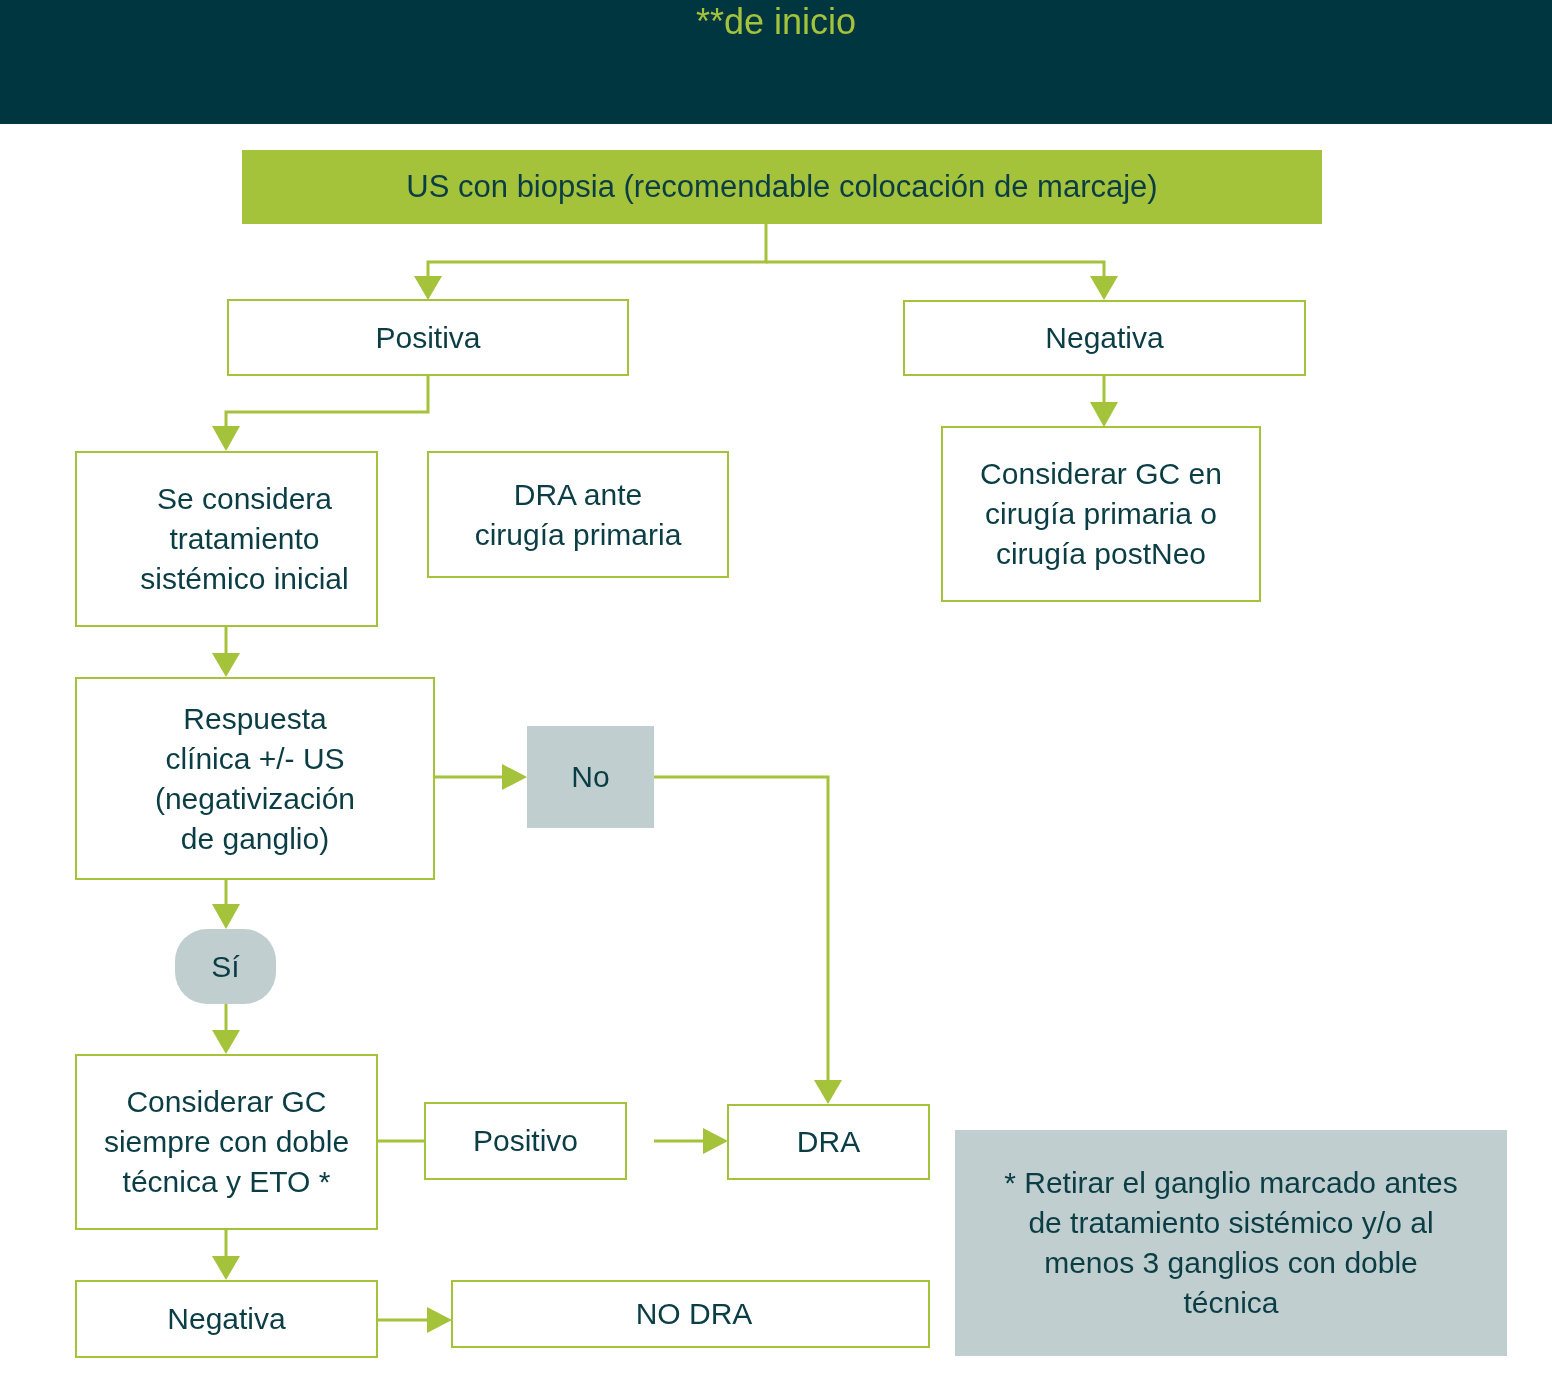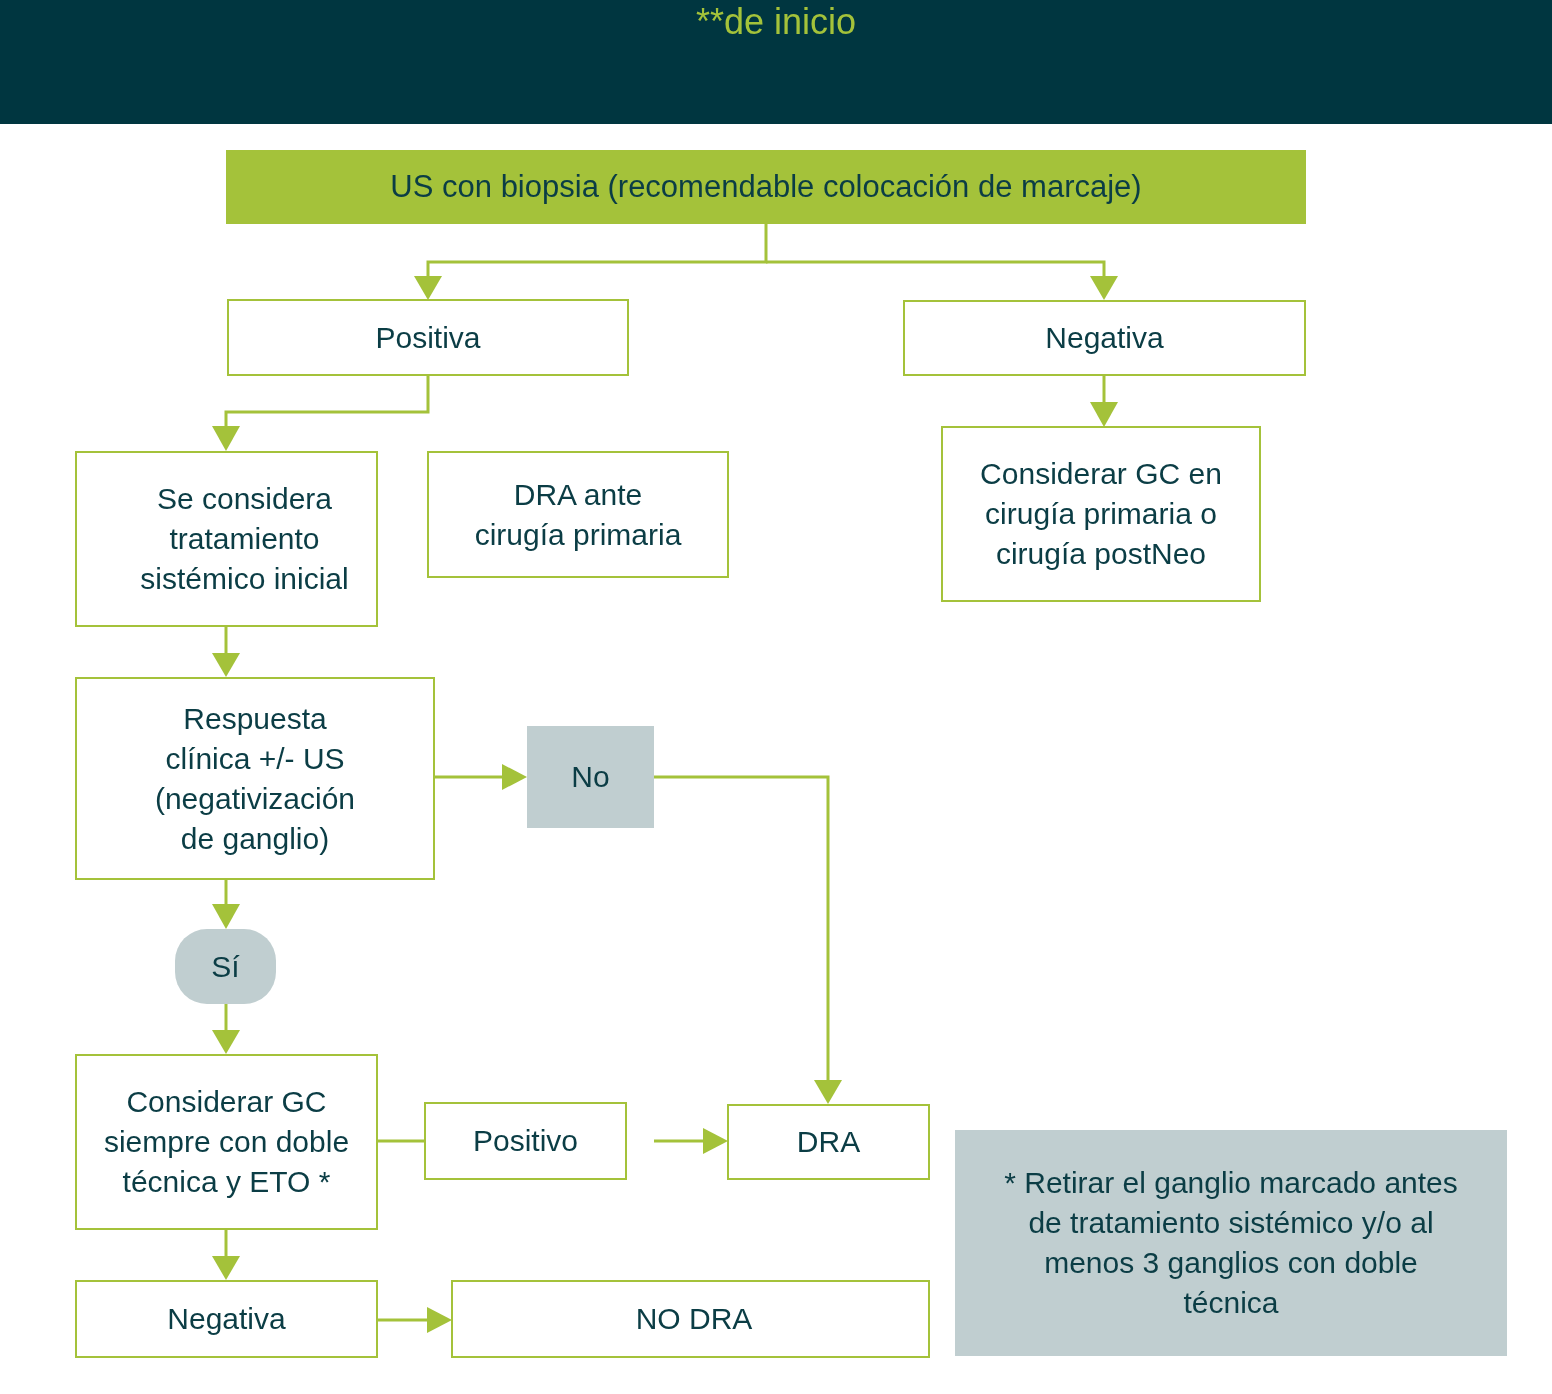--- a/index.html
+++ b/index.html
@@ -4,21 +4,21 @@
   <style>
     html, body { margin:0; padding:0; }
     body { width:1552px; height:1394px; position:relative; background:#ffffff; overflow:hidden;
            font-family:"Liberation Sans", sans-serif; }
     .header { position:absolute; left:0; top:0; width:1552px; height:124px; background:#003640;
               color:#a4c23a; text-align:center; font-size:36px; line-height:44px; }
     .header .l1 { padding-top:20px; }
     .box { position:absolute; box-sizing:border-box; border:2.5px solid #a4c23a; background:#fff;
            color:#0b3d45; display:flex; align-items:center; justify-content:center; text-align:center;
            font-size:30px; line-height:40px; white-space:pre-line; }
-    .box.green { background:#a4c23a; border:none; color:#0b3d45; font-size:31px; }
+    .box.green { background:#a4c23a; border:none; color:#0b3d45; font-size:31px;margin-left:16px; }
     .box.grey { background:#c0ced0; border:none; }
     svg.conn { position:absolute; left:0; top:0; width:1552px; height:1394px; pointer-events:none; }
   </style>
 </head>
 <body>
 
 <div class="header">
   <div>**de inicio</div>
 </div>
 
@@ -81,18 +81,18 @@
 <div class="box grey" style="left:527px;top:726px;width:127px;height:102px;">No</div>
 <div class="box grey" style="left:175px;top:929px;width:101px;height:75px;border-radius:32px;">Sí</div>
 
 <div class="box" style="left:75px;top:1054px;width:303px;height:176px;">Considerar GC
 siempre con doble
 técnica y ETO *</div>
 <div class="box" style="left:424px;top:1102px;width:203px;height:78px;">Positivo</div>
 <div class="box" style="left:727px;top:1104px;width:203px;height:76px;">DRA</div>
 
 <div class="box" style="left:75px;top:1280px;width:303px;height:78px;">Negativa</div>
-<div class="box" style="left:451px;top:1280px;width:479px;height:78px;padding-left:7px;">NO DRA</div>
+<div class="box" style="left:451px;top:1280px;width:479px;height:68px;padding-left:7px;">NO DRA</div>
 
 <div class="box grey" style="left:955px;top:1130px;width:552px;height:226px;font-size:30px;line-height:40px;">* Retirar el ganglio marcado antes
 de tratamiento sistémico y/o al
 menos 3 ganglios con doble
 técnica</div>
 
 </body></html>

